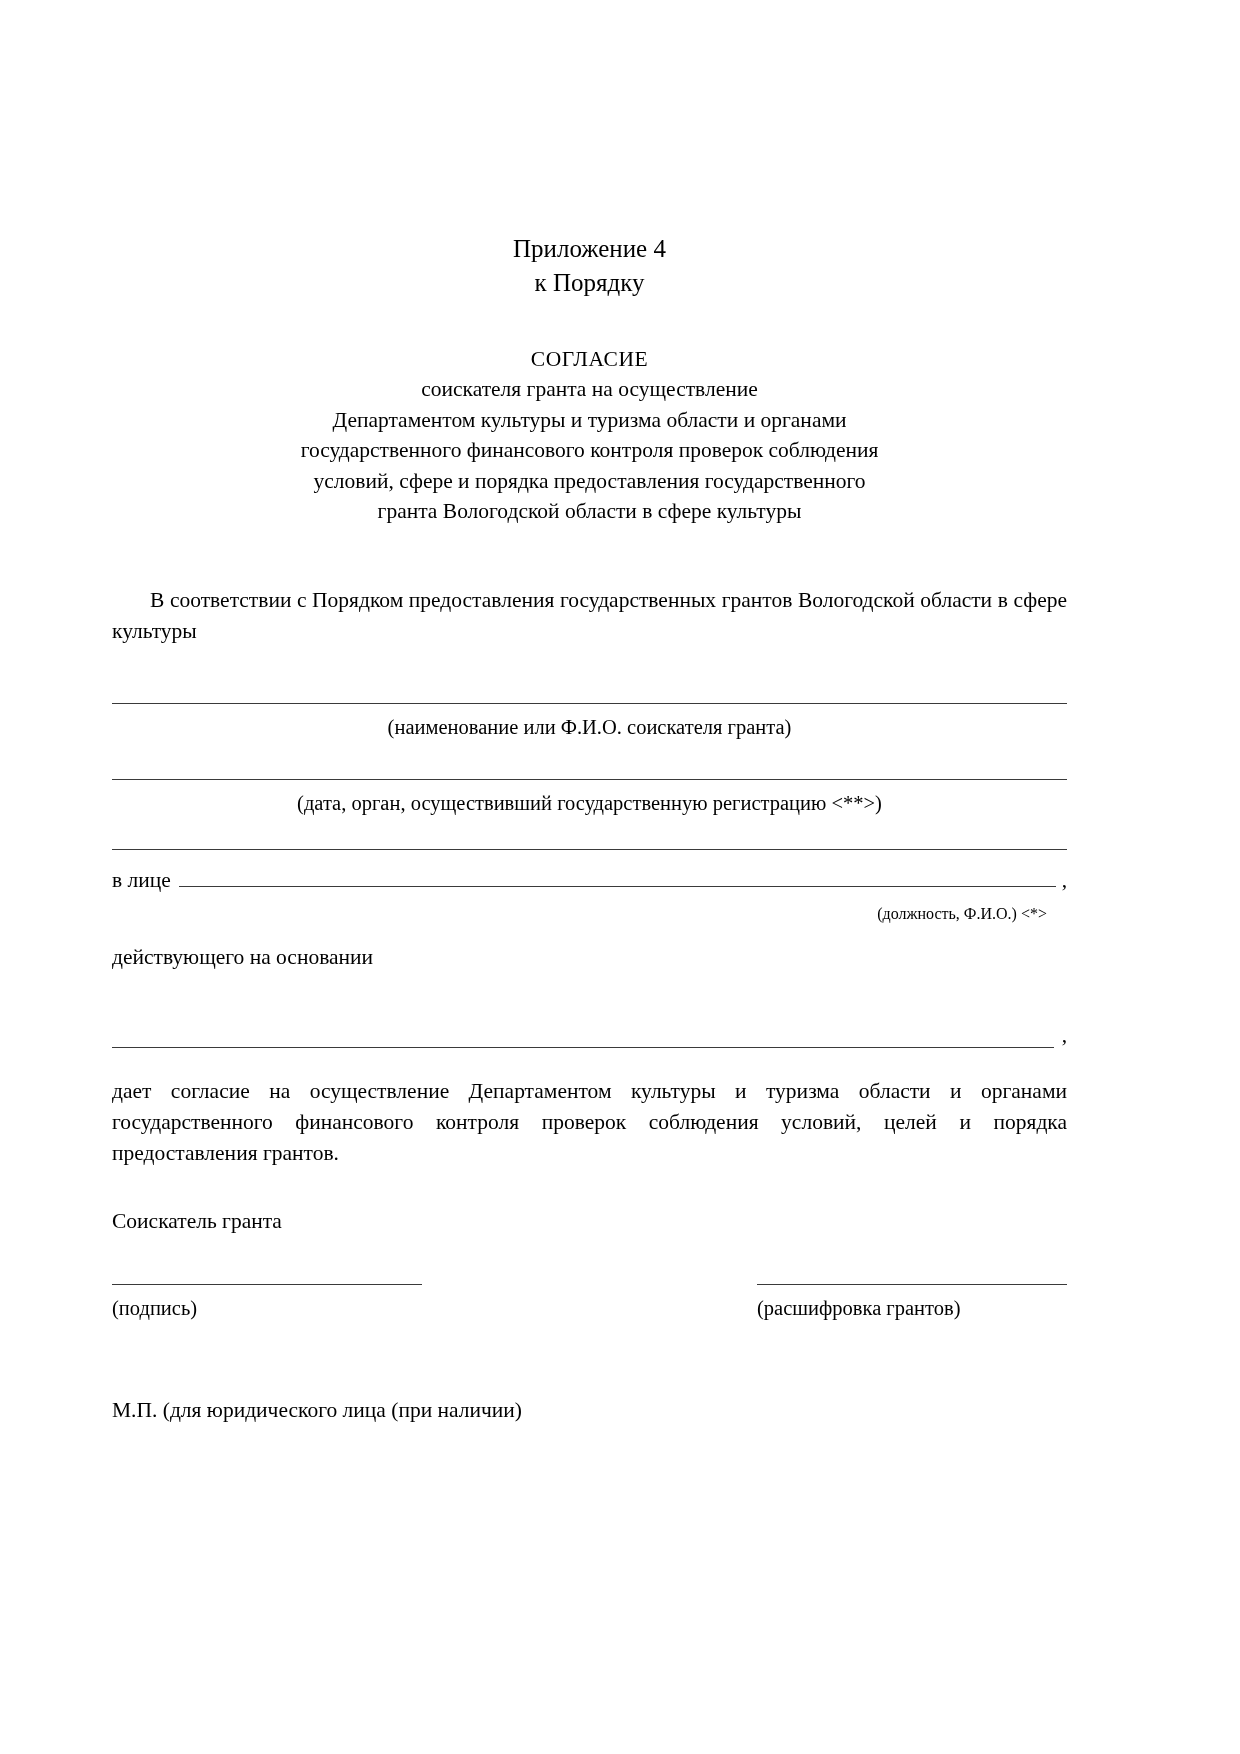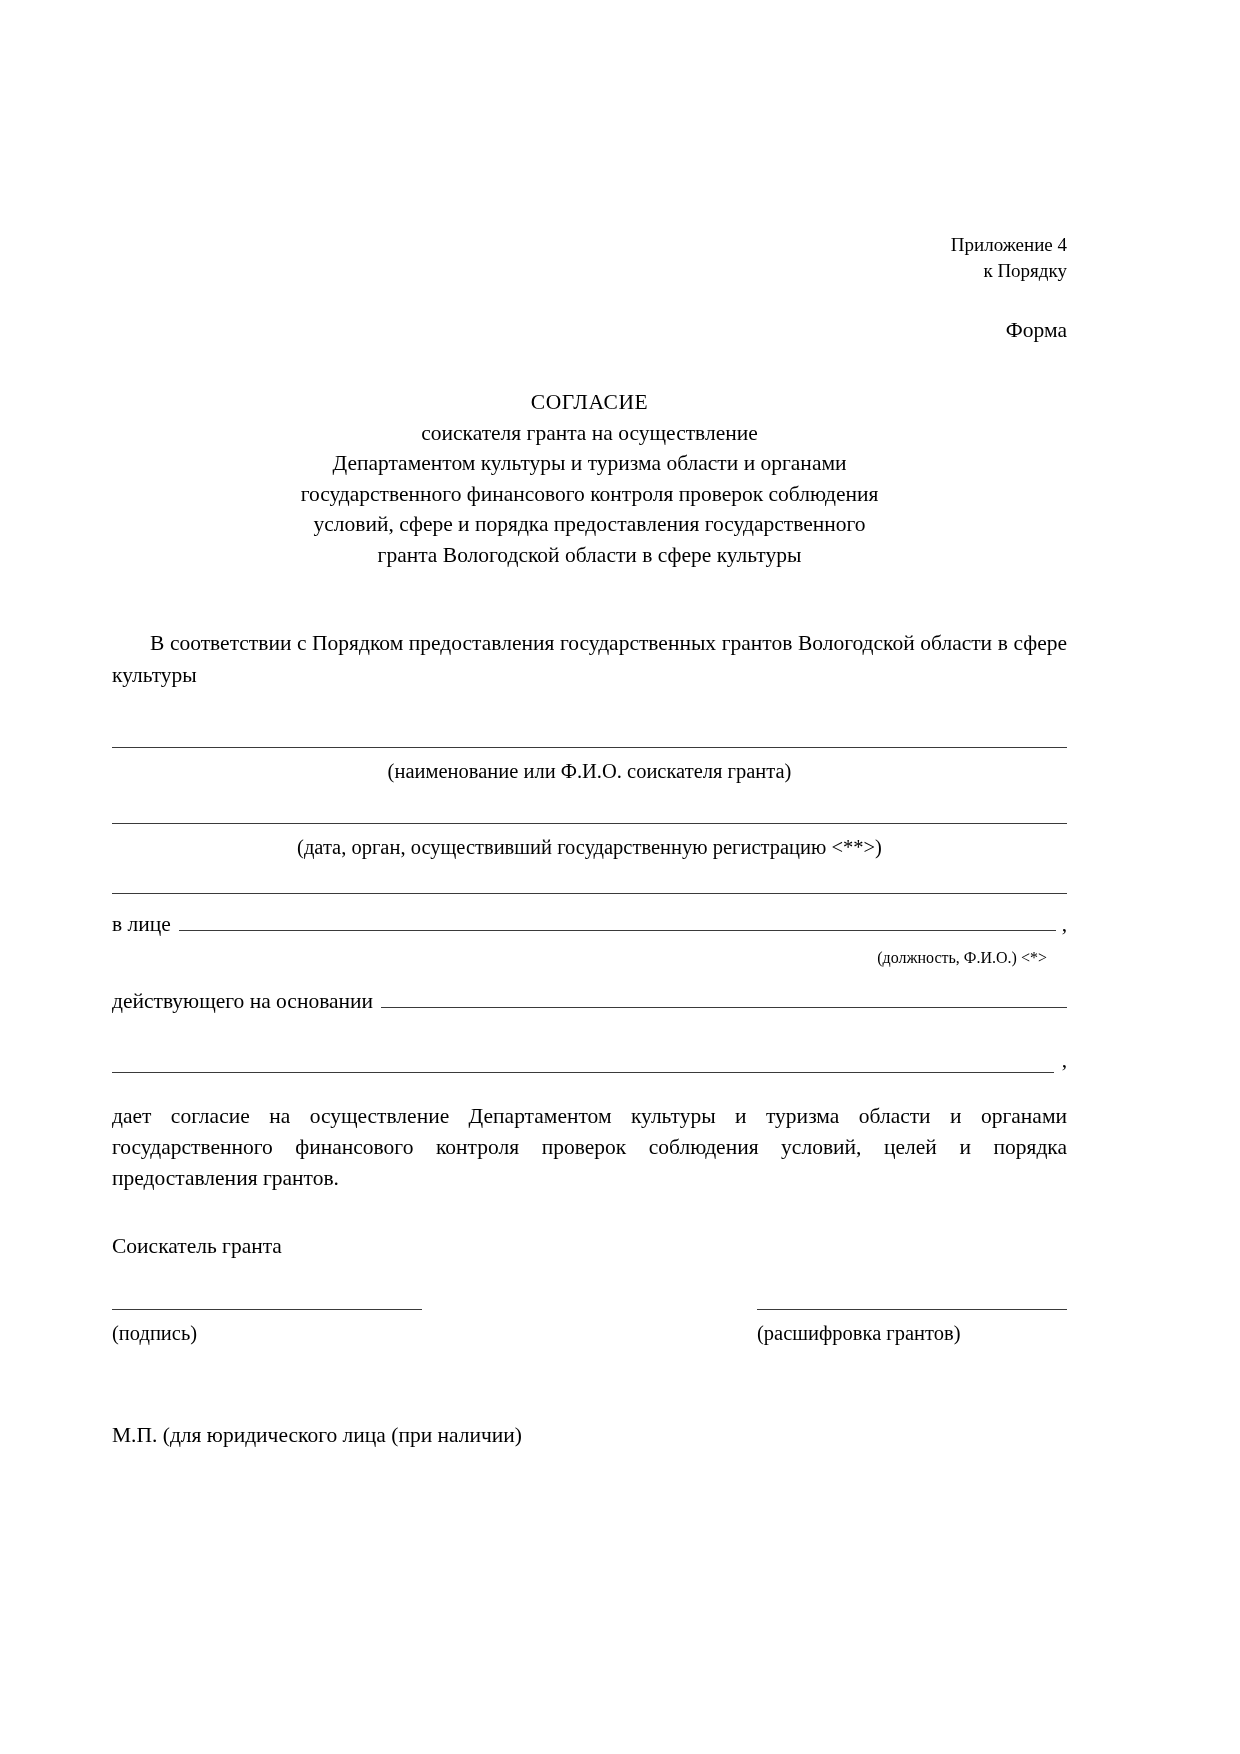--- a/index.html
+++ b/index.html
@@ -24,22 +24,22 @@
   .content {
     position: absolute;
     left: 112px;
     top: 0;
     width: 955px;
   }
 
   
   .header-block {
     margin-top: 232px;
-    text-align: right;
-    font-size: 19px;
+    text-align: center;
+    font-size: 25px;
     line-height: 1.35;
   }
   .header-block .line { white-space: pre; }
   .forma {
     text-align: right;
     margin-top: 35px;
     font-size: 21.5px;
   }
 
   
@@ -168,21 +168,20 @@
 </head>
 <body>
 
 <div class="page">
   <div class="content">
 
     <div class="header-block">
       <div class="line">Приложение 4</div>
       <div class="line">к Порядку</div>
     </div>
-    <div class="forma">Форма</div>
 
     <div class="title-block">
       <div class="title-main">СОГЛАСИЕ</div>
       <div>соискателя гранта на осуществление</div>
       <div>Департаментом культуры и туризма области и органами</div>
       <div>государственного финансового контроля проверок соблюдения</div>
       <div>условий, сфере и порядка предоставления государственного</div>
       <div>гранта Вологодской области в сфере культуры</div>
     </div>
 
@@ -200,21 +199,21 @@
 
     <div class="bare-rule"></div>
 
     <div class="inline-row">
       <span class="lbl">в лице</span>
       <span class="fill"></span>
       <span class="tail">,</span>
     </div>
     <div class="caption-center" style="padding-right:20px;">(должность, Ф.И.О.) &lt;*&gt;</div>
 
-    <div class="inline-row" style="margin-top:22px;">
+    <div class="inline-row" style="margin-top:22px;flex-direction:column;">
       <span class="lbl">действующего на основании</span>
       <span class="fill"></span>
     </div>
 
     <div class="rule-comma-row">
       <span class="fill"></span>
       <span class="tail">,</span>
     </div>
 
     <div class="consent">дает согласие на осуществление Департаментом культуры и туризма области и органами государственного финансового контроля проверок соблюдения условий, целей и порядка предоставления грантов.</div>

